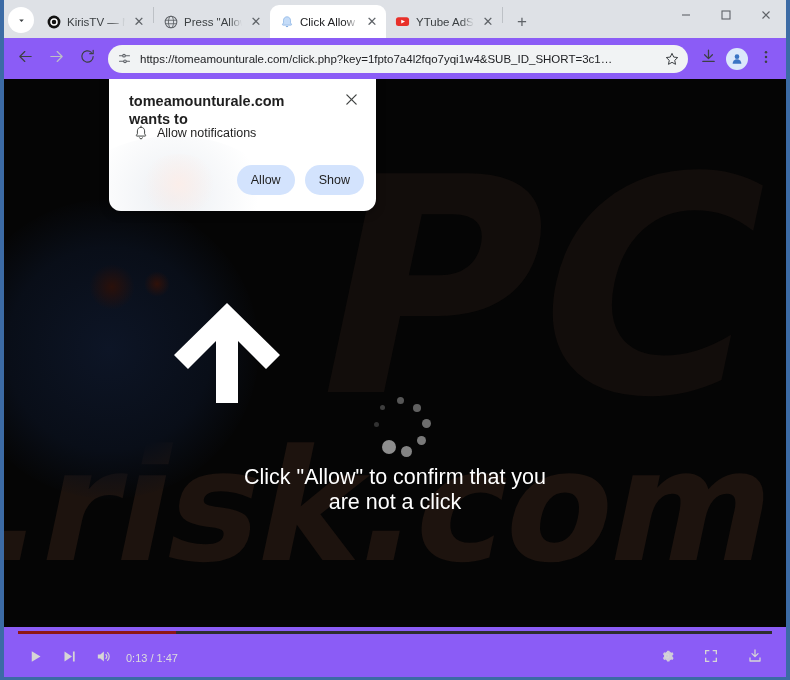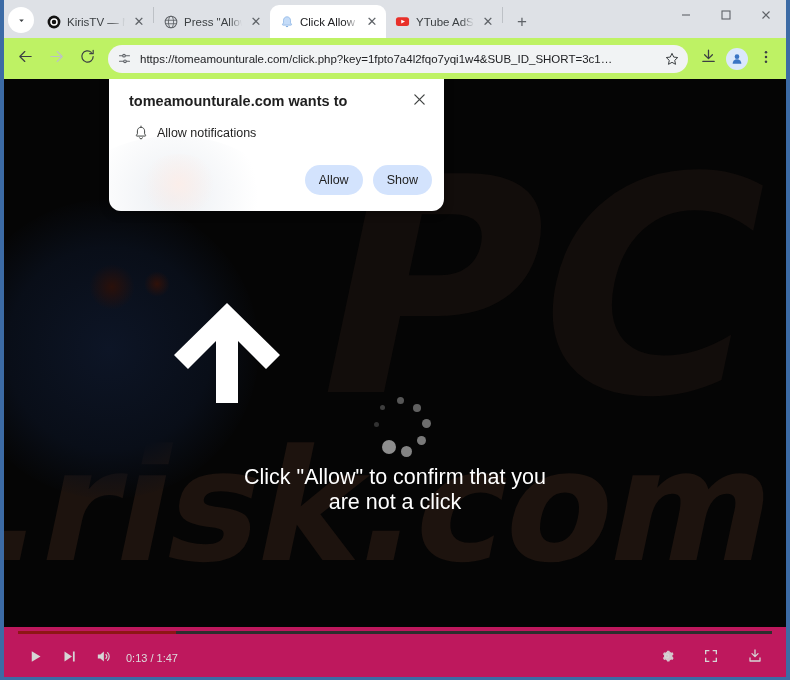--- a/index.html
+++ b/index.html
@@ -48,21 +48,21 @@
   .newtab{
     width:26px;height:26px;margin:0 0 4px 6px;border-radius:50%;
     display:flex;align-items:center;justify-content:center;
     color:#5f6368;font-size:17px;flex:0 0 auto;line-height:1;
   }
   .wincontrols{margin-left:auto;display:flex;align-items:flex-start;height:38px;}
   .wc{width:40px;height:30px;display:flex;align-items:center;justify-content:center;color:#5f6368;}
 
   
   .toolbar{
-    height:41px;background:#bef264;display:flex;align-items:center;
+    height:41px;background:#8b5cf6;display:flex;align-items:center;
     padding:0 6px;box-sizing:border-box;gap:1px;
   }
   .navbtn{width:30px;height:30px;border-radius:50%;display:flex;align-items:center;justify-content:center;flex:0 0 auto;}
   .omnibox{
     flex:1 1 auto;height:28px;background:#f1f3f4;border-radius:14px;
     display:flex;align-items:center;padding:0 8px 0 9px;margin:0 5px;
     gap:8px;min-width:0;
   }
   .omni-url{
     flex:1 1 auto;font-size:11.5px;color:#202124;white-space:nowrap;
@@ -106,21 +106,21 @@
   .spinner i{position:absolute;border-radius:50%;background:#9a9a9a;display:block;}
 
   .cta{
     position:absolute;left:0;right:0;top:386px;text-align:center;
     color:#fff;font-size:21.5px;line-height:25px;font-weight:400;
     font-family:"Liberation Sans",sans-serif;
   }
 
   
   .vcontrols{
-    position:absolute;left:0;right:0;bottom:0;height:50px;background:#be185d;
+    position:absolute;left:0;right:0;bottom:0;height:50px;background:#8b5cf6;
   }
   .vprogress{position:absolute;left:14px;right:14px;top:4px;height:3px;background:#2e2e2e;}
   .vprogress > b{position:absolute;left:0;top:0;bottom:0;width:21%;background:#8f1616;display:block;}
   .vbar{position:absolute;left:0;right:0;top:12px;height:38px;display:flex;align-items:center;padding:0 14px;box-sizing:border-box;}
   .vbtn{width:34px;height:30px;display:flex;align-items:center;justify-content:center;flex:0 0 auto;}
   .vtime{font-size:11px;color:#ddd;margin-left:6px;font-family:"Liberation Sans",sans-serif;flex:0 0 auto;}
   .vright{margin-left:auto;display:flex;align-items:center;gap:10px;}
 </style>
 </head>
 <body>
@@ -307,21 +307,21 @@
       <i style="left:12px;top:43px;width:14px;height:14px;opacity:.92;"></i>
       <i style="left:4px;top:25px;width:5px;height:5px;opacity:.30;"></i>
       <i style="left:10px;top:8px;width:5px;height:5px;opacity:.38;"></i>
     </div>
 
     <div class="cta">
       <div>Click "Allow" to confirm that you</div>
       <div>are not a click</div>
     </div>
 
-    <div style="position:absolute;left:105px;top:-3px;width:335px;height:135px;
+    <div style="position:absolute;left:105px;top:-3px;width:267px;height:135px;
                 background:#ffffff;border-radius:0 0 12px 12px;
                 box-shadow:0 2px 10px rgba(0,0,0,.35);overflow:hidden;">
 
       <div style="position:absolute;left:-35px;top:60px;width:200px;height:120px;border-radius:50%;
                   background:radial-gradient(circle,#eceff3 0%,rgba(255,255,255,0) 72%);"></div>
       <div style="position:absolute;left:30px;top:78px;width:80px;height:60px;border-radius:50%;
                   background:radial-gradient(circle,#fbeeea 0%,rgba(255,255,255,0) 70%);"></div>
 
       <div style="position:absolute;left:20px;top:16px;right:48px;font-size:14.5px;font-weight:700;
                   color:#1f1f1f;line-height:18px;">tomeamounturale.com wants to</div>

